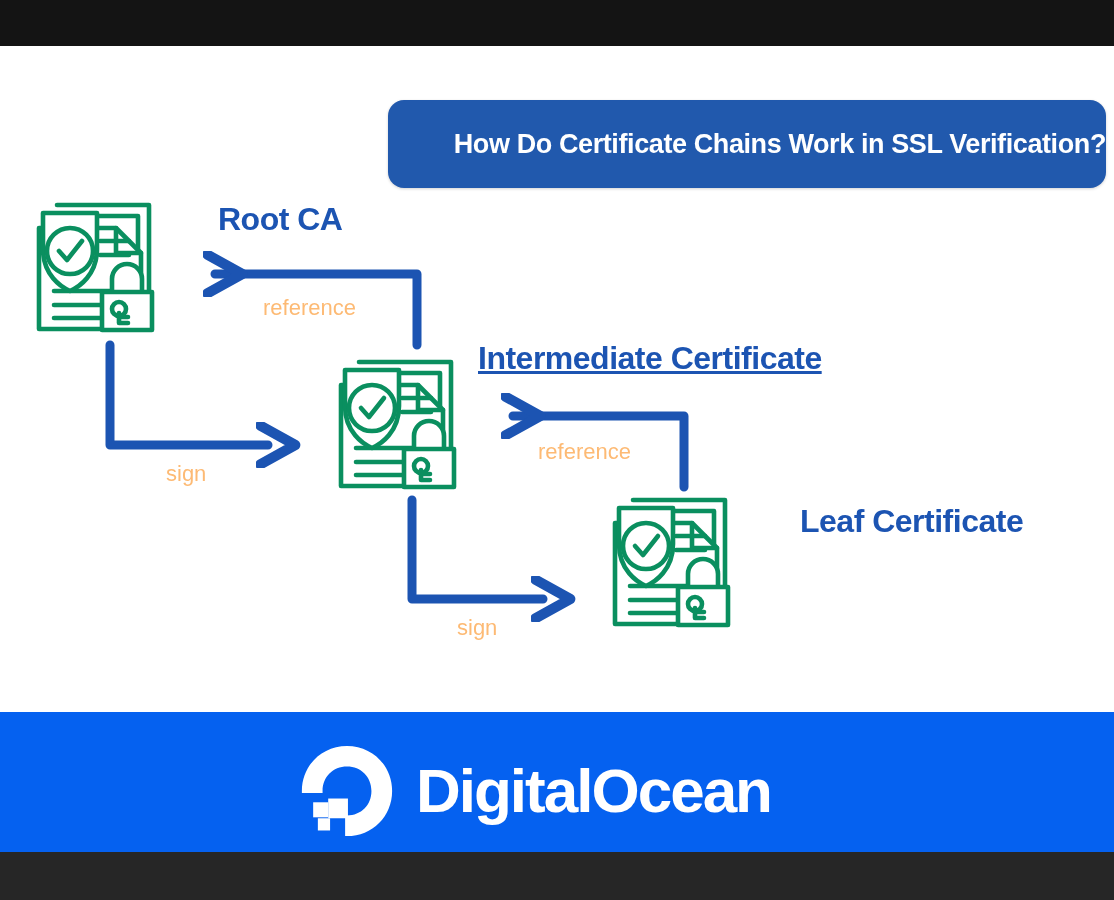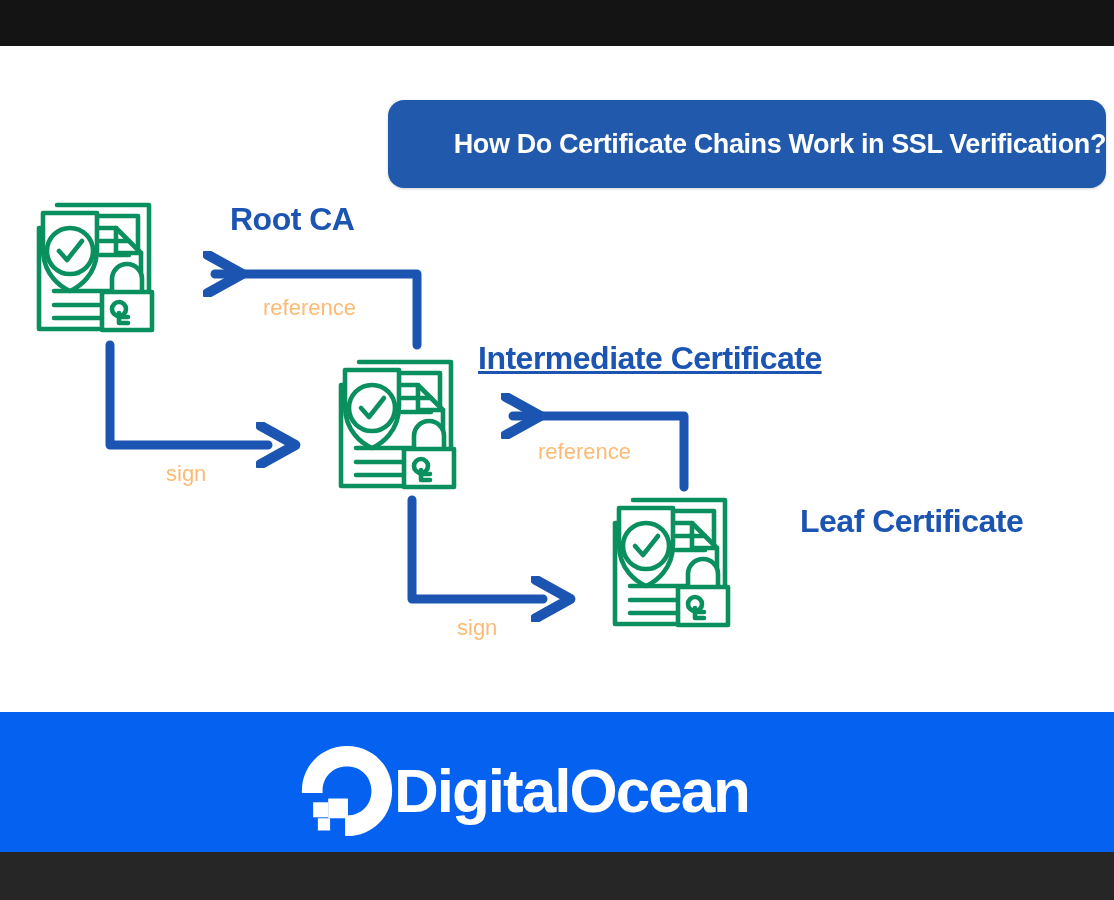--- a/index.html
+++ b/index.html
@@ -65,21 +65,21 @@
   }
 
   
   .node-label {
     position: absolute;
     color: #1c54b2;
     font-weight: bold;
     white-space: nowrap;
     letter-spacing: -0.5px;
   }
-  .label-root          { left: 230px; top: 201px; font-size: 32px; }
+  .label-root          { left: 218px; top: 201px; font-size: 32px; }
   .label-intermediate  { left: 478px; top: 340px; font-size: 32px; text-decoration: underline; }
   .label-leaf          { left: 800px; top: 503px; font-size: 32px; }
 
   
   .edge-label {
     position: absolute;
     color: #fdba74;
     font-size: 22px;
     white-space: nowrap;
   }
@@ -101,20 +101,21 @@
     width: 1114px; height: 900px;
     pointer-events: none;
   }
 
   
   .do-logo {
     position: absolute;
     left: 300px; top: 744px;
     display: flex;
     align-items: center;
+    gap: 22px;
   }
   .do-wordmark {
     color: #ffffff;
     font-size: 62px;
     font-weight: bold;
     letter-spacing: -2px;
     line-height: 1;
   }
 </style>
 </head>

